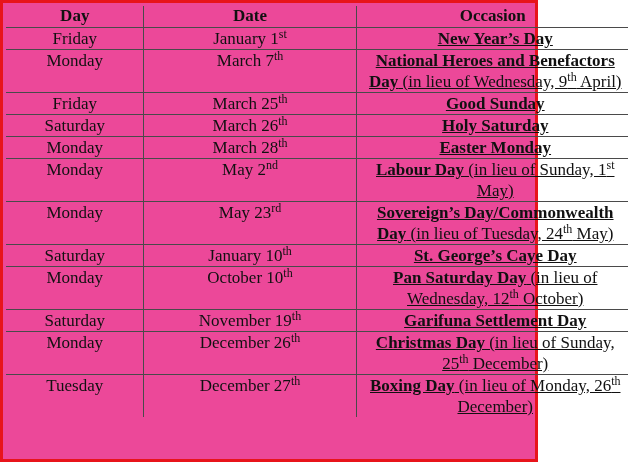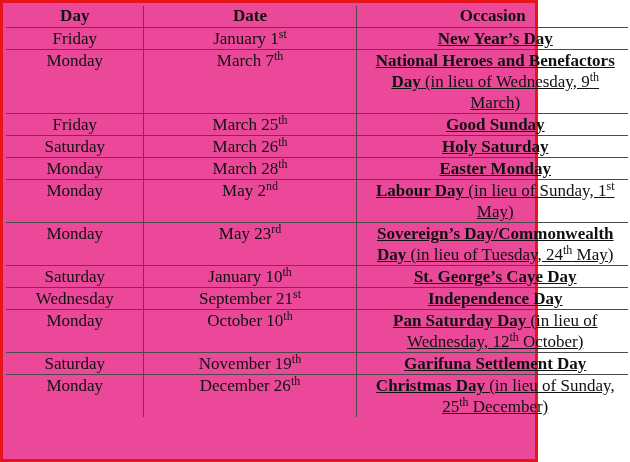--- a/index.html
+++ b/index.html
@@ -66,21 +66,21 @@
     <tbody id="rows">
   <tr>
     <td><span>Friday</span></td>
     <td><span>January 1</span><sup>st</sup></td>
     <td class="occ"><b>New Year’s Day</b><span></span><sup></sup><span></span></td>
   </tr>
 
   <tr>
     <td><span>Monday</span></td>
     <td><span>March 7</span><sup>th</sup></td>
-    <td class="occ"><b>National Heroes and Benefactors Day</b><span> (in lieu of Wednesday, 9</span><sup>th</sup><span> March)</span></td>
+    <td class="occ"><b>National Heroes and Benefactors Day</b><span> (in lieu of Wednesday, 9</span><sup>th</sup><span> April)</span></td>
   </tr>
 
   <tr>
     <td><span>Friday</span></td>
     <td><span>March 25</span><sup>th</sup></td>
     <td class="occ"><b>Good Sunday</b><span></span><sup></sup><span></span></td>
   </tr>
 
   <tr>
     <td><span>Saturday</span></td>
@@ -105,39 +105,39 @@
     <td><span>May 23</span><sup>rd</sup></td>
     <td class="occ"><b>Sovereign’s Day/Commonwealth Day</b><span> (in lieu of Tuesday, 24</span><sup>th</sup><span> May)</span></td>
   </tr>
 
   <tr>
     <td><span>Saturday</span></td>
     <td><span>January 10</span><sup>th</sup></td>
     <td class="occ"><b>St. George’s Caye Day</b><span></span><sup></sup><span></span></td>
   </tr>
 
-  <tr>
-    <td><span>Wednesday</span></td>
-    <td><span>September 21</span><sup>st</sup></td>
-    <td class="occ"><b>Independence Day</b><span></span><sup></sup><span></span></td>
-  </tr>
 
   <tr>
     <td><span>Monday</span></td>
     <td><span>October 10</span><sup>th</sup></td>
     <td class="occ"><b>Pan Saturday Day</b><span> (in lieu of Wednesday, 12</span><sup>th</sup><span> October)</span></td>
   </tr>
 
   <tr>
     <td><span>Saturday</span></td>
     <td><span>November 19</span><sup>th</sup></td>
     <td class="occ"><b>Garifuna Settlement Day</b><span></span><sup></sup><span></span></td>
   </tr>
 
   <tr>
     <td><span>Monday</span></td>
     <td><span>December 26</span><sup>th</sup></td>
     <td class="occ"><b>Christmas Day</b><span> (in lieu of Sunday, 25</span><sup>th</sup><span> December)</span></td>
   </tr>
 
+  <tr>
+    <td><span>Tuesday</span></td>
+    <td><span>December 27</span><sup>th</sup></td>
+    <td class="occ"><b>Boxing Day</b><span> (in lieu of Monday, 26</span><sup>th</sup><span> December)</span></td>
+  </tr>
 </tbody>
   </table>
 </div>
 
 </body></html>

